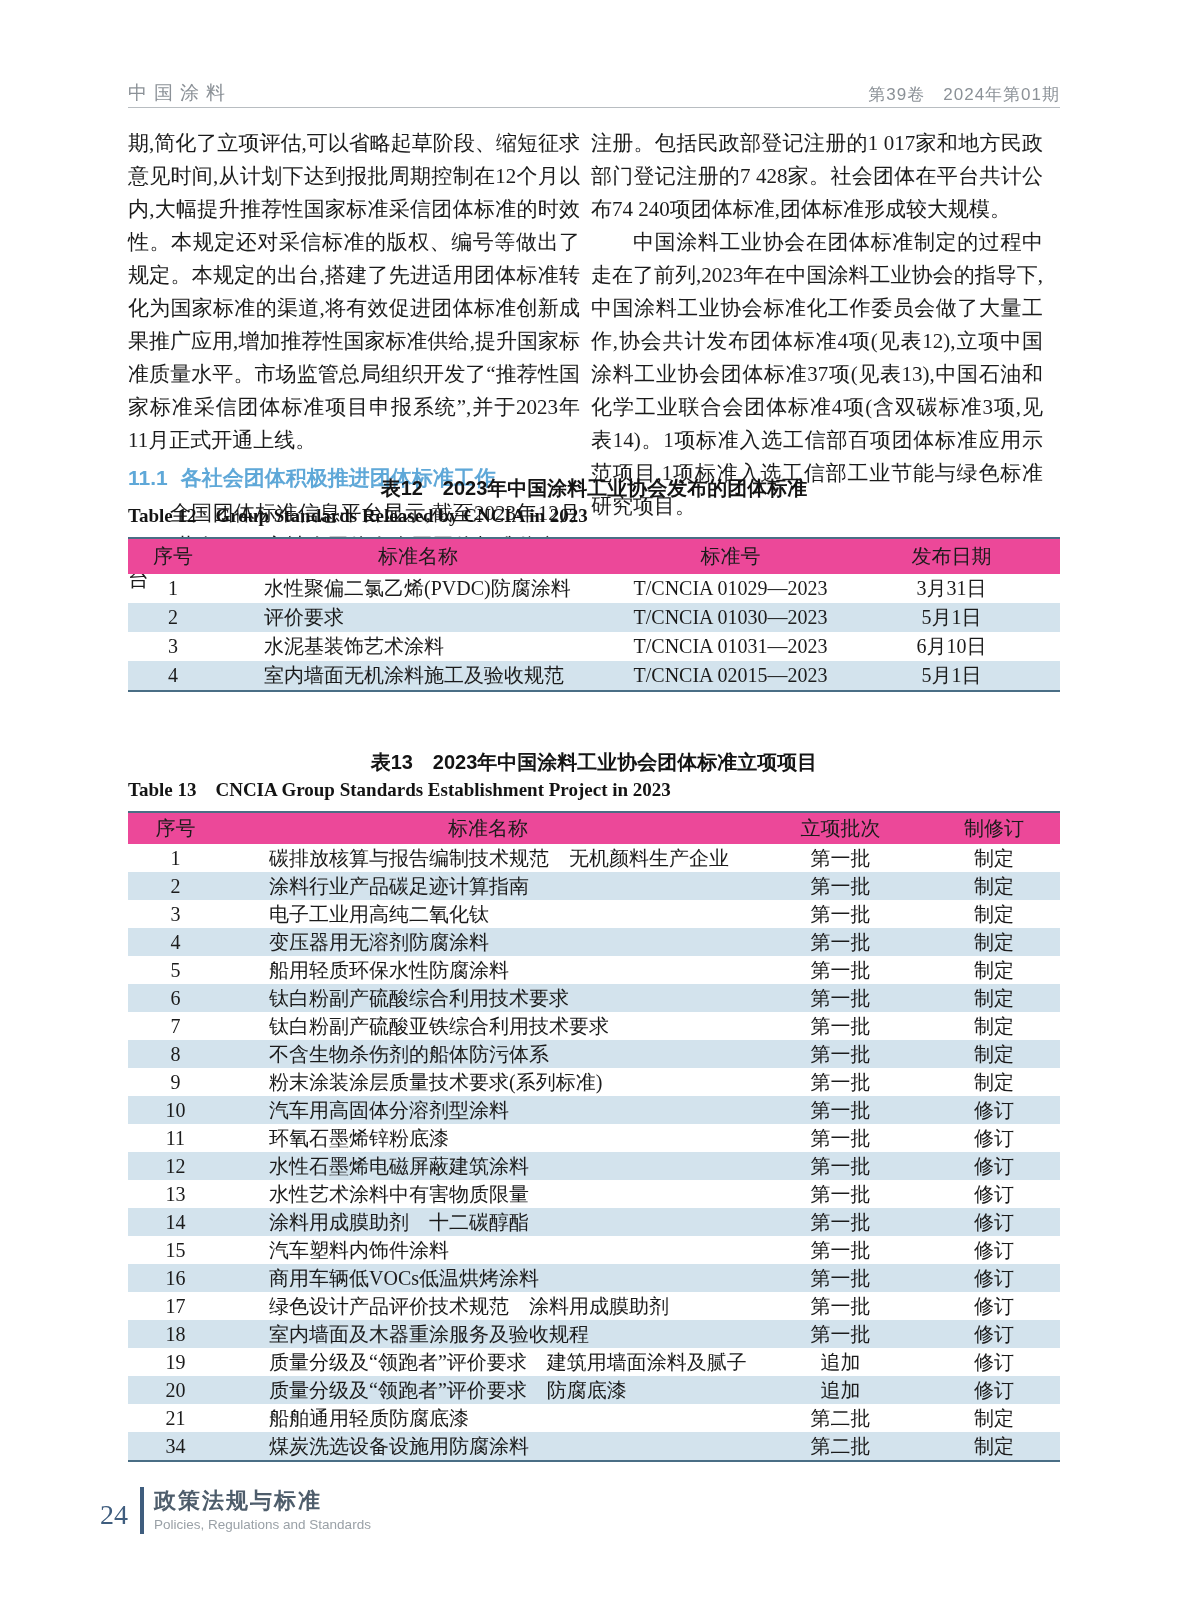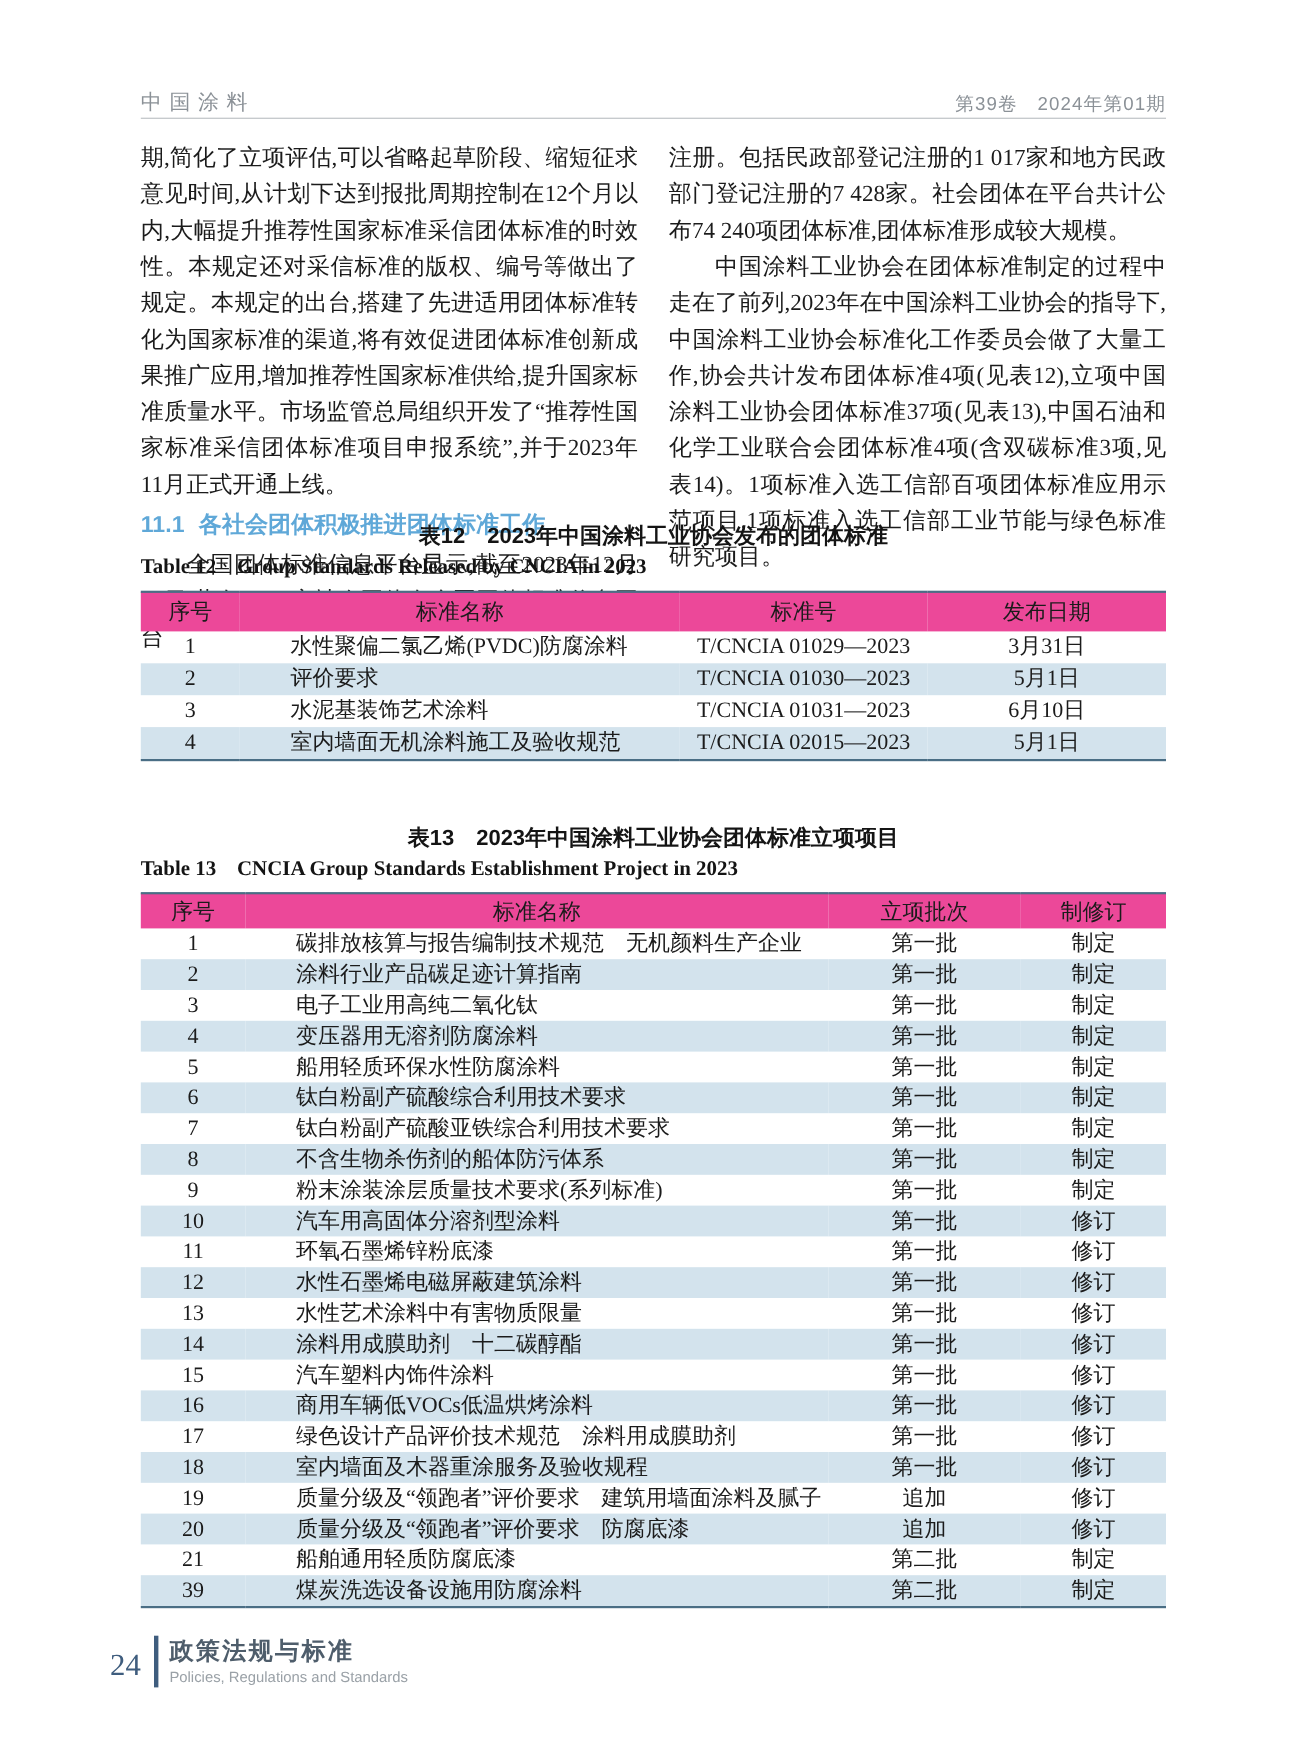--- a/index.html
+++ b/index.html
@@ -15,21 +15,21 @@
   .page-header {
     position:absolute; left:128px; top:80px; width:932px;
     display:flex; justify-content:space-between; align-items:flex-end;
     color:#8b9197; font-family:"Liberation Sans","DejaVu Sans",sans-serif;
   }
   .journal-title { font-size:19px; letter-spacing:7px; }
   .issue-info { font-size:17px; letter-spacing:1px; }
   .header-rule { position:absolute; left:128px; top:107px; width:932px; border-top:1px solid #b8bdc1; }
 
   
-  .columns { position:absolute; left:128px; top:127px; width:932px; display:flex; gap:28px; }
+  .columns { position:absolute; left:128px; top:127px; width:932px; display:flex; gap:11px; }
   .col { width:452px; font-size:21px; line-height:33px; text-align:justify; }
   .col p { text-align:justify; }
   p.ind { text-indent:2em; }
   .sec-heading {
     color:#5fa8d8; font-family:"Liberation Sans","DejaVu Sans",sans-serif;
     font-weight:bold; font-size:21px; line-height:31px; margin:5px 0 4px 0; text-align:left;
   }
   .sec-num { margin-right:13px; }
 
   
@@ -289,21 +289,21 @@
             <td class="c2">追加</td>
             <td class="c3">修订</td>
           </tr>
           <tr>
             <td class="c0">21</td>
             <td class="c1">船舶通用轻质防腐底漆</td>
             <td class="c2">第二批</td>
             <td class="c3">制定</td>
           </tr>
           <tr>
-            <td class="c0">39</td>
+            <td class="c0">34</td>
             <td class="c1">煤炭洗选设备设施用防腐涂料</td>
             <td class="c2">第二批</td>
             <td class="c3">制定</td>
           </tr>
         </tbody>
     </table>
   </section>
 
   <div class="page-footer">
     <span class="page-number">24</span>

